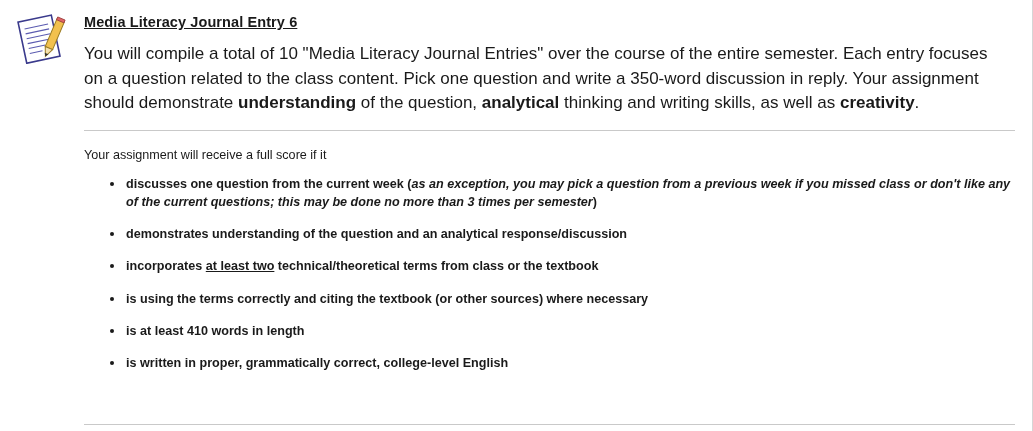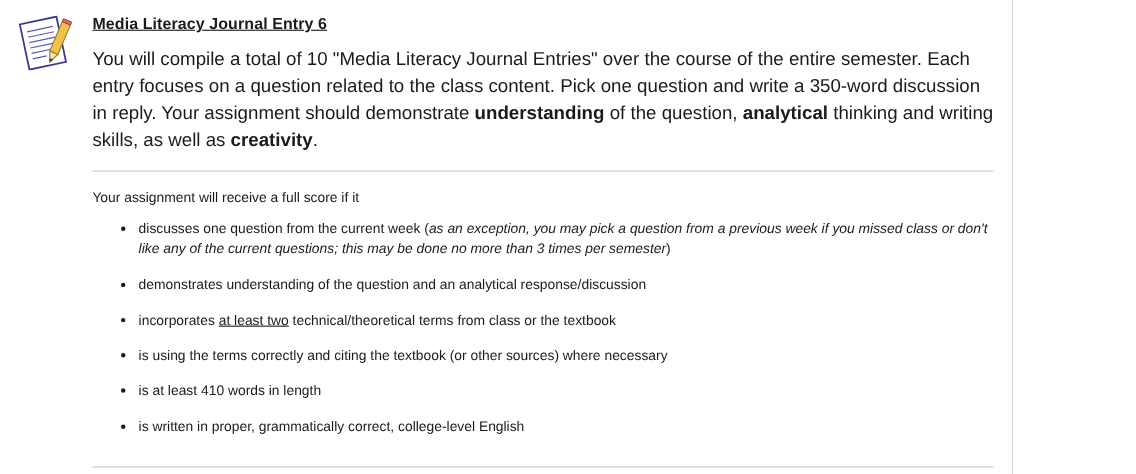--- a/index.html
+++ b/index.html
@@ -6,21 +6,21 @@
     margin: 0;
     padding: 0;
     background: #ffffff;
   }
   body {
     font-family: "Liberation Sans", sans-serif;
     color: #1a1a1a;
   }
   .page {
     position: relative;
-    width: 921px;
+    width: 1033px;
     height: 431px;
     background: #ffffff;
     box-sizing: border-box;
     overflow: hidden;
   }
   .right-edge {
     position: absolute;
     top: 0;
     right: 0;
     width: 1px;
@@ -78,20 +78,21 @@
     margin: 0;
     padding: 0 0 0 22px;
   }
   ul.criteria li {
     position: relative;
     font-size: 12.6px;
     line-height: 1.45;
     margin: 0 0 14px 0;
     padding-left: 20px;
     max-width: 905px;
+    font-weight: bold;
   }
   ul.criteria li:before {
     content: "";
     position: absolute;
     left: 4px;
     top: 7px;
     width: 4px;
     height: 4px;
     border-radius: 50%;
     background: #1a1a1a;

